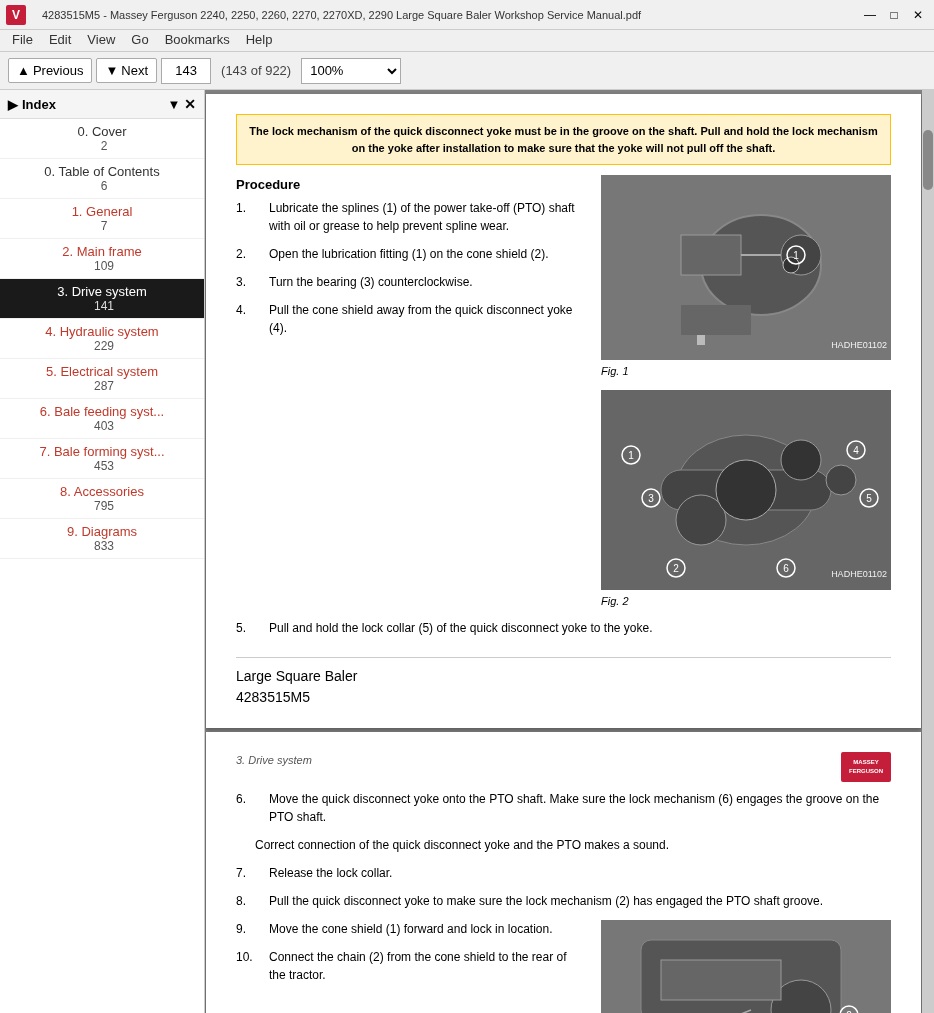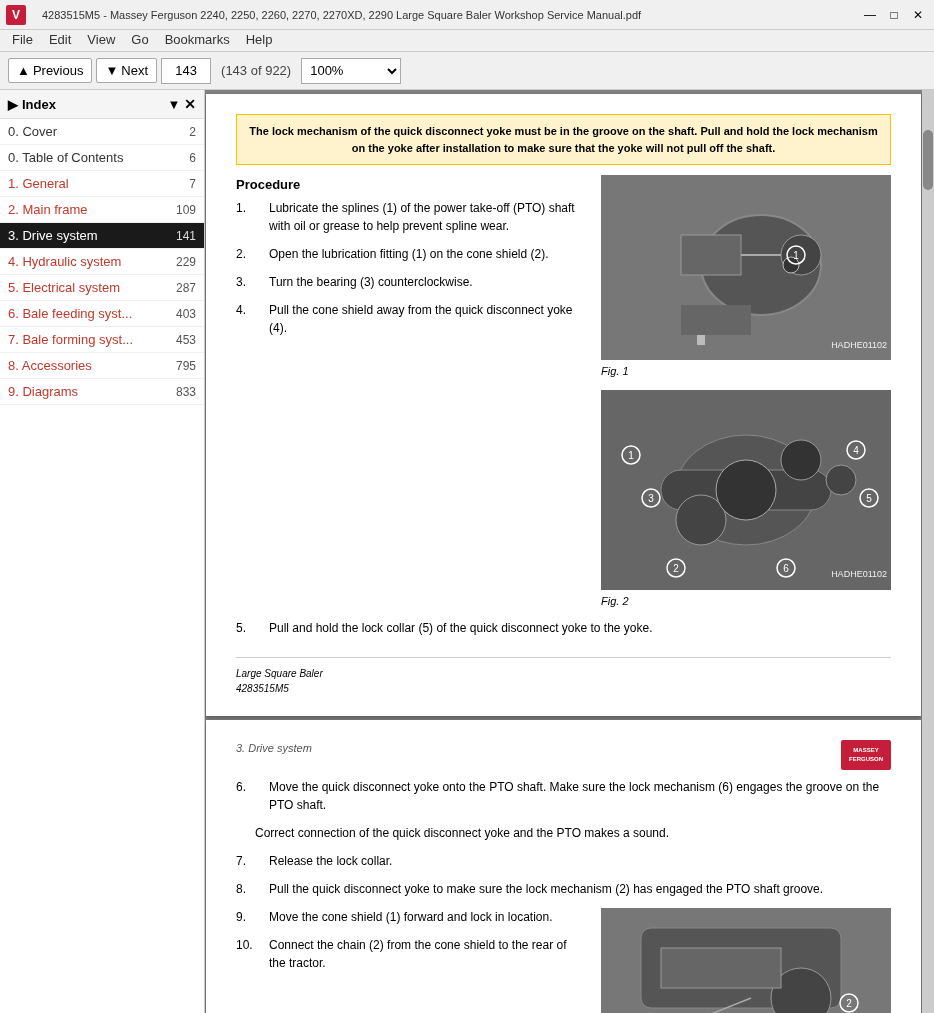--- a/index.html
+++ b/index.html
@@ -54,21 +54,21 @@
       display: flex; align-items: center; padding: 6px 8px; background: #f5f5f5;
       border-bottom: 1px solid #ddd; font-size: 13px; font-weight: bold;
     }
     #sidebar-header .expand-icon { margin-right: 4px; cursor: pointer; }
     #sidebar-header .title-text { flex: 1; }
     #sidebar-header .dropdown-icon { margin-right: 4px; cursor: pointer; }
     #sidebar-header .close-icon { cursor: pointer; font-size: 14px; }
 
     .toc-item {
       display: flex; align-items: center; padding: 5px 8px; cursor: pointer;
-      font-size: 13px; border-bottom: 1px solid #f0f0f0;
+      font-size: 13px; border-bottom: 1px solid #f0f0f0; flex-direction: column;
     }
     .toc-item.active { background: #1a1a1a; color: white; }
     .toc-item .item-label { flex: 1; color: #c0392b; text-decoration: none; }
     .toc-item.active .item-label { color: white; }
     .toc-item .item-number { color: #555; font-size: 12px; margin-left: 4px; }
     .toc-item.active .item-number { color: #ddd; }
     .toc-item .item-label.black { color: #333; }
 
     
     #content {
@@ -93,21 +93,21 @@
     .step-num { min-width: 25px; font-size: 12px; }
     .step-content { flex: 1; font-size: 12px; }
 
     .figure-area {
       float: right; width: 290px; margin-left: 15px; margin-bottom: 10px;
     }
     .figure-caption { font-size: 11px; font-style: italic; margin-top: 3px; }
 
     .page-footer {
       margin-top: 20px; border-top: 1px solid #ccc; padding-top: 8px;
-      font-size: 10px; font-style: italic;
+      font-size: 14px; 
     }
 
     
     #content::-webkit-scrollbar { width: 12px; }
     #content::-webkit-scrollbar-track { background: #ccc; }
     #content::-webkit-scrollbar-thumb { background: #888; border: 2px solid #ccc; }
 
     .massey-logo {
       float: right; width: 50px; height: 30px;
       background: #c41e3a; display: flex; align-items: center; justify-content: center;

